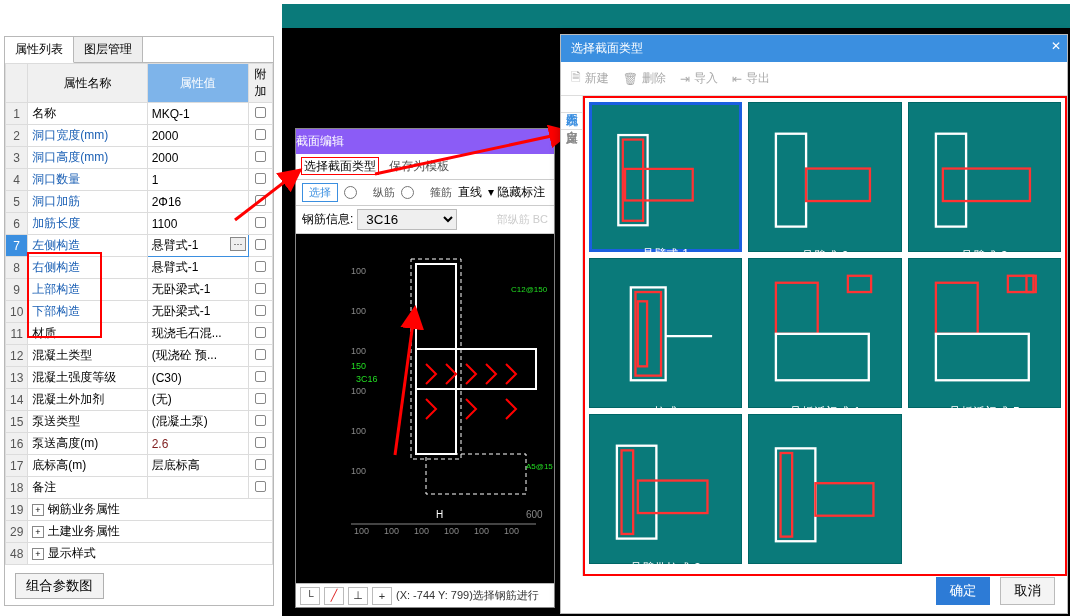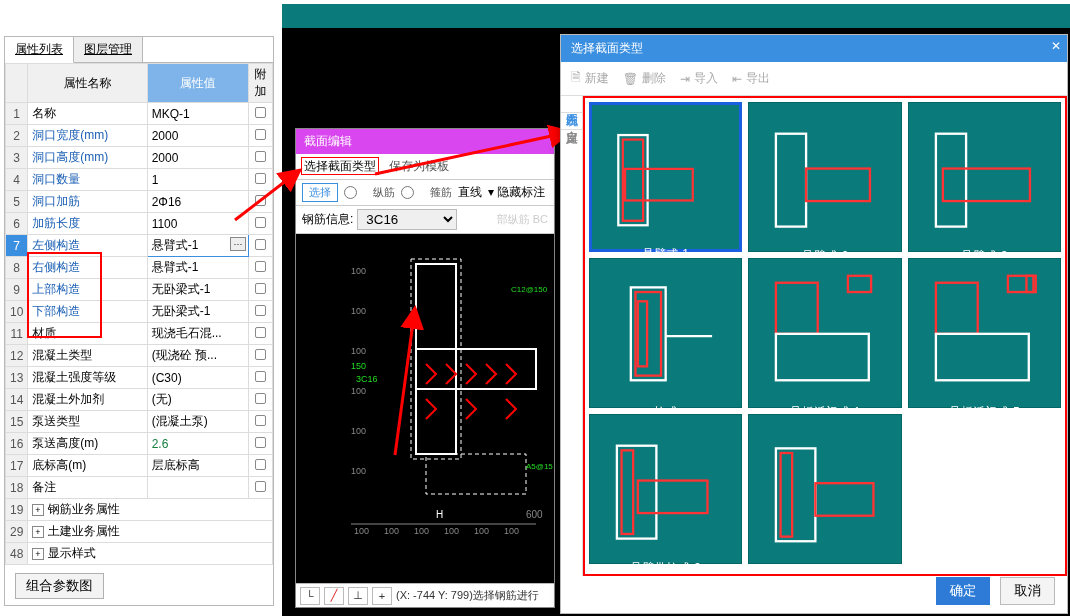--- a/index.html
+++ b/index.html
@@ -4,44 +4,44 @@
 <style>
   * { box-sizing: border-box; margin: 0; padding: 0; font-family: "Microsoft YaHei", SimSun, sans-serif; }
   body { width: 1070px; height: 616px; position: relative; background: #fff; overflow: hidden; font-size: 12px; }
 
   
   .titlebar { position:absolute; top:0; right:0; height:30px; display:flex; gap:12px; padding:4px 8px; }
   .titlebar span { width:30px; text-align:center; font-size:16px; cursor:pointer; }
 
   
   .left-panel { position:absolute; top:36px; left:4px; width:270px; height:570px; border:1px solid #b8b8b8; background:#fff; }
-  .tabs-head { display:flex; border-bottom:1px solid #b8b8b8;text-decoration:underline; }
+  .tabs-head { display:flex; border-bottom:1px solid #b8b8b8; }
   .tabs-head .tab { padding:4px 10px; border-right:1px solid #b8b8b8; background:#eee; cursor:pointer; }
   .tabs-head .tab.active { background:#fff; border-bottom:1px solid #fff; margin-bottom:-1px; font-weight:500; }
 
   .grid { width:100%; border-collapse:collapse; font-size:12px; }
   .grid th, .grid td { border:1px solid #dcdcdc; padding:2px 4px; height:21px; text-align:left; }
   .grid th { background:#f0f0f0; text-align:center; font-weight:500; }
   .grid th.val { background:#7eb4ea; color:#fff; }
   .rownum { width:22px; background:#f0f0f0; text-align:center !important; color:#555; }
   .rownum.sel { background:#3b8fe0; color:#fff; }
   .name-link { color:#1a5fb4; }
-  .grey { color:#15803d;margin-top:32px; }
+  .grey { color:#7f1d1d;margin-top:32px; }
   .chk { width:24px; text-align:center !important; }
   .chk .box { display:inline-block; width:11px; height:11px; border:1px solid #888; border-radius:2px; }
   .val-cell.editing { border:1px solid #3b8fe0; position:relative; }
   .edit-btn { position:absolute; right:2px; top:2px; width:16px; height:14px; border:1px solid #888; background:#eee; text-align:center; font-size:9px; line-height:12px; cursor:pointer; }
   .bottom-btn { position:absolute; bottom:6px; left:10px; border:1px solid #b0b0b0; background:#f3f3f3; padding:3px 10px; cursor:pointer; }
 
   
   .center { position:absolute; top:4px; left:282px; right:0; bottom:0; background:#000; }
 
   
   .sec-dialog { position:absolute; top:128px; left:295px; width:260px; height:480px; background:#000; border:1px solid #888; }
-  .sec-title { background:#d946ef; color:#fff; padding:4px 8px; }
+  .sec-title { background:#8b5cf6; color:#fff; padding:4px 0; }
   .sec-tbar { background:#fff; border-bottom:1px solid #ccc; padding:4px 6px; }
   .sec-tbar a { color:#555; margin-right:8px; cursor:pointer; }
   .sec-tbar a.hl { color:#000; outline:1px solid red; padding:1px 2px; }
   .sec-tools { background:#fff; padding:3px 6px; display:flex; gap:6px; align-items:center; border-bottom:1px solid #ccc; }
   .sec-tools .btn { border:1px solid #3b8fe0; color:#3b8fe0; padding:1px 6px; cursor:pointer; font-size:11px; }
   .sec-tools label { color:#555; font-size:11px; display:flex; align-items:center; gap:16px; }
   .sec-info { background:#fff; padding:3px 6px; display:flex; gap:4px; align-items:center; border-bottom:1px solid #ccc; }
   .sec-info select { border:1px solid #bbb; padding:1px 4px; width:100px; }
   .drawing { position:relative; width:100%; height:330px; background:#000; }
   .statusbar { position:absolute; bottom:0; left:0; right:0; height:24px; background:#fff; border-top:1px solid #bbb; display:flex; align-items:center; gap:4px; padding:0 4px; font-size:11px; color:#333; }

